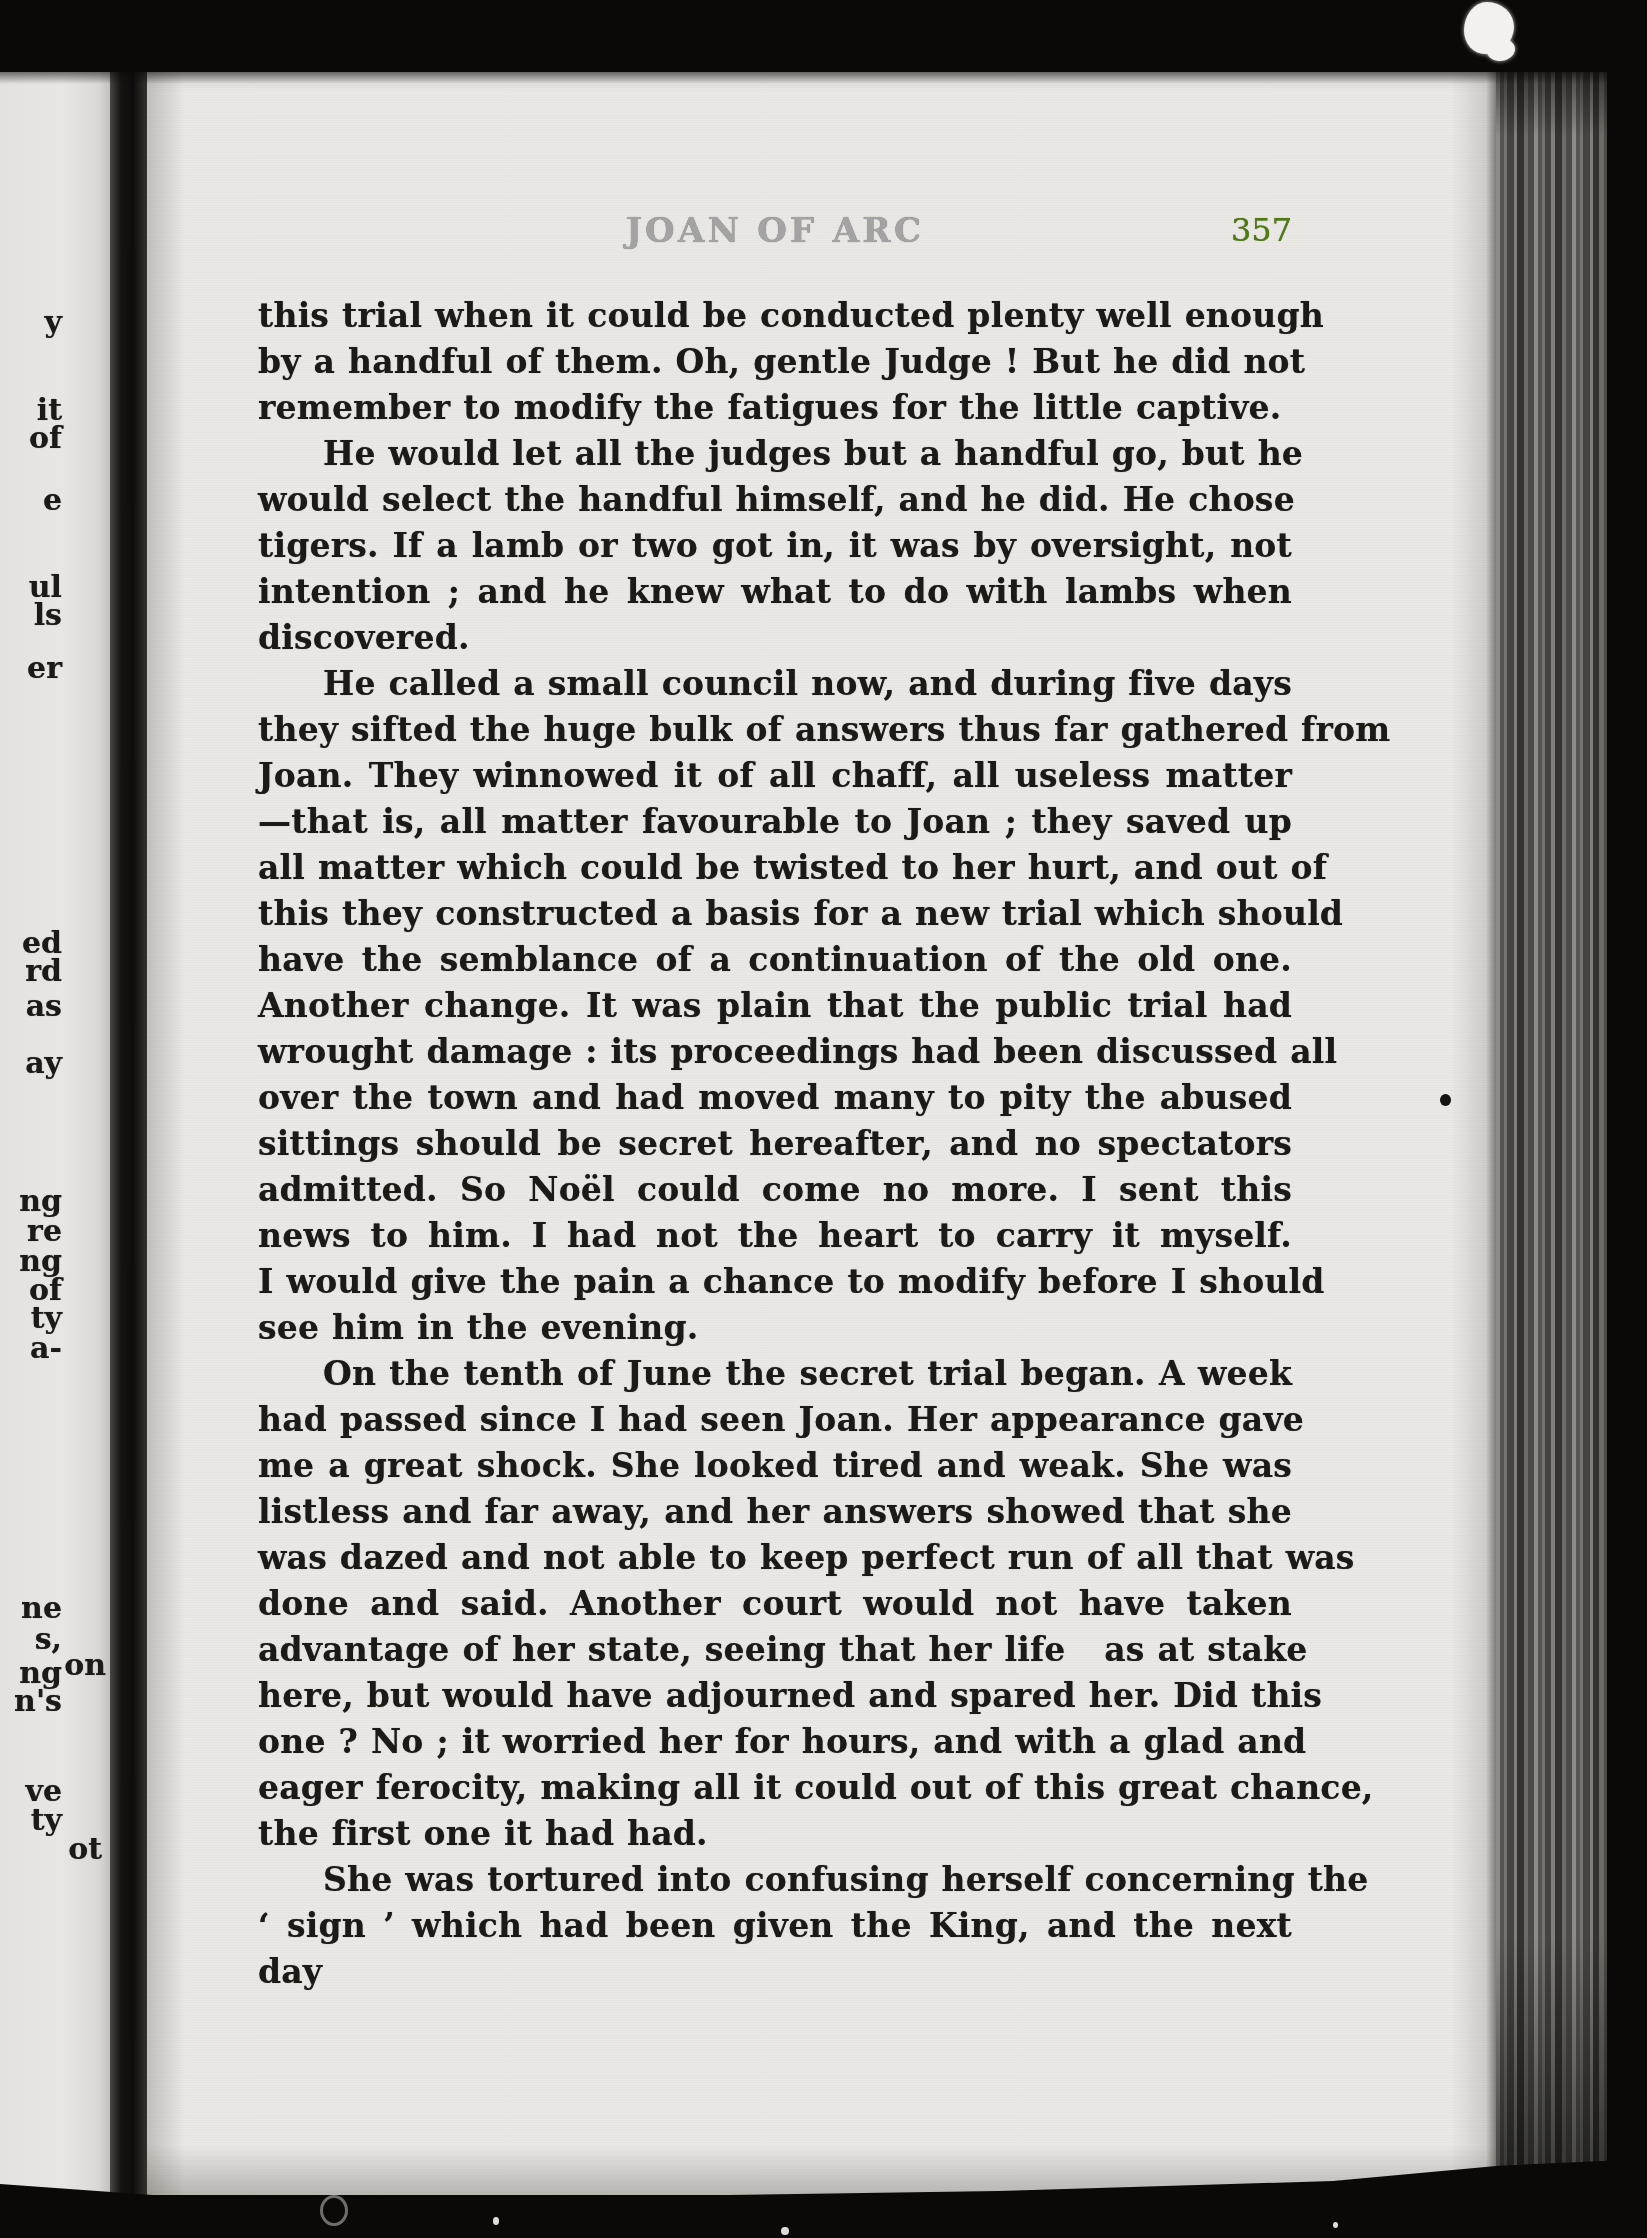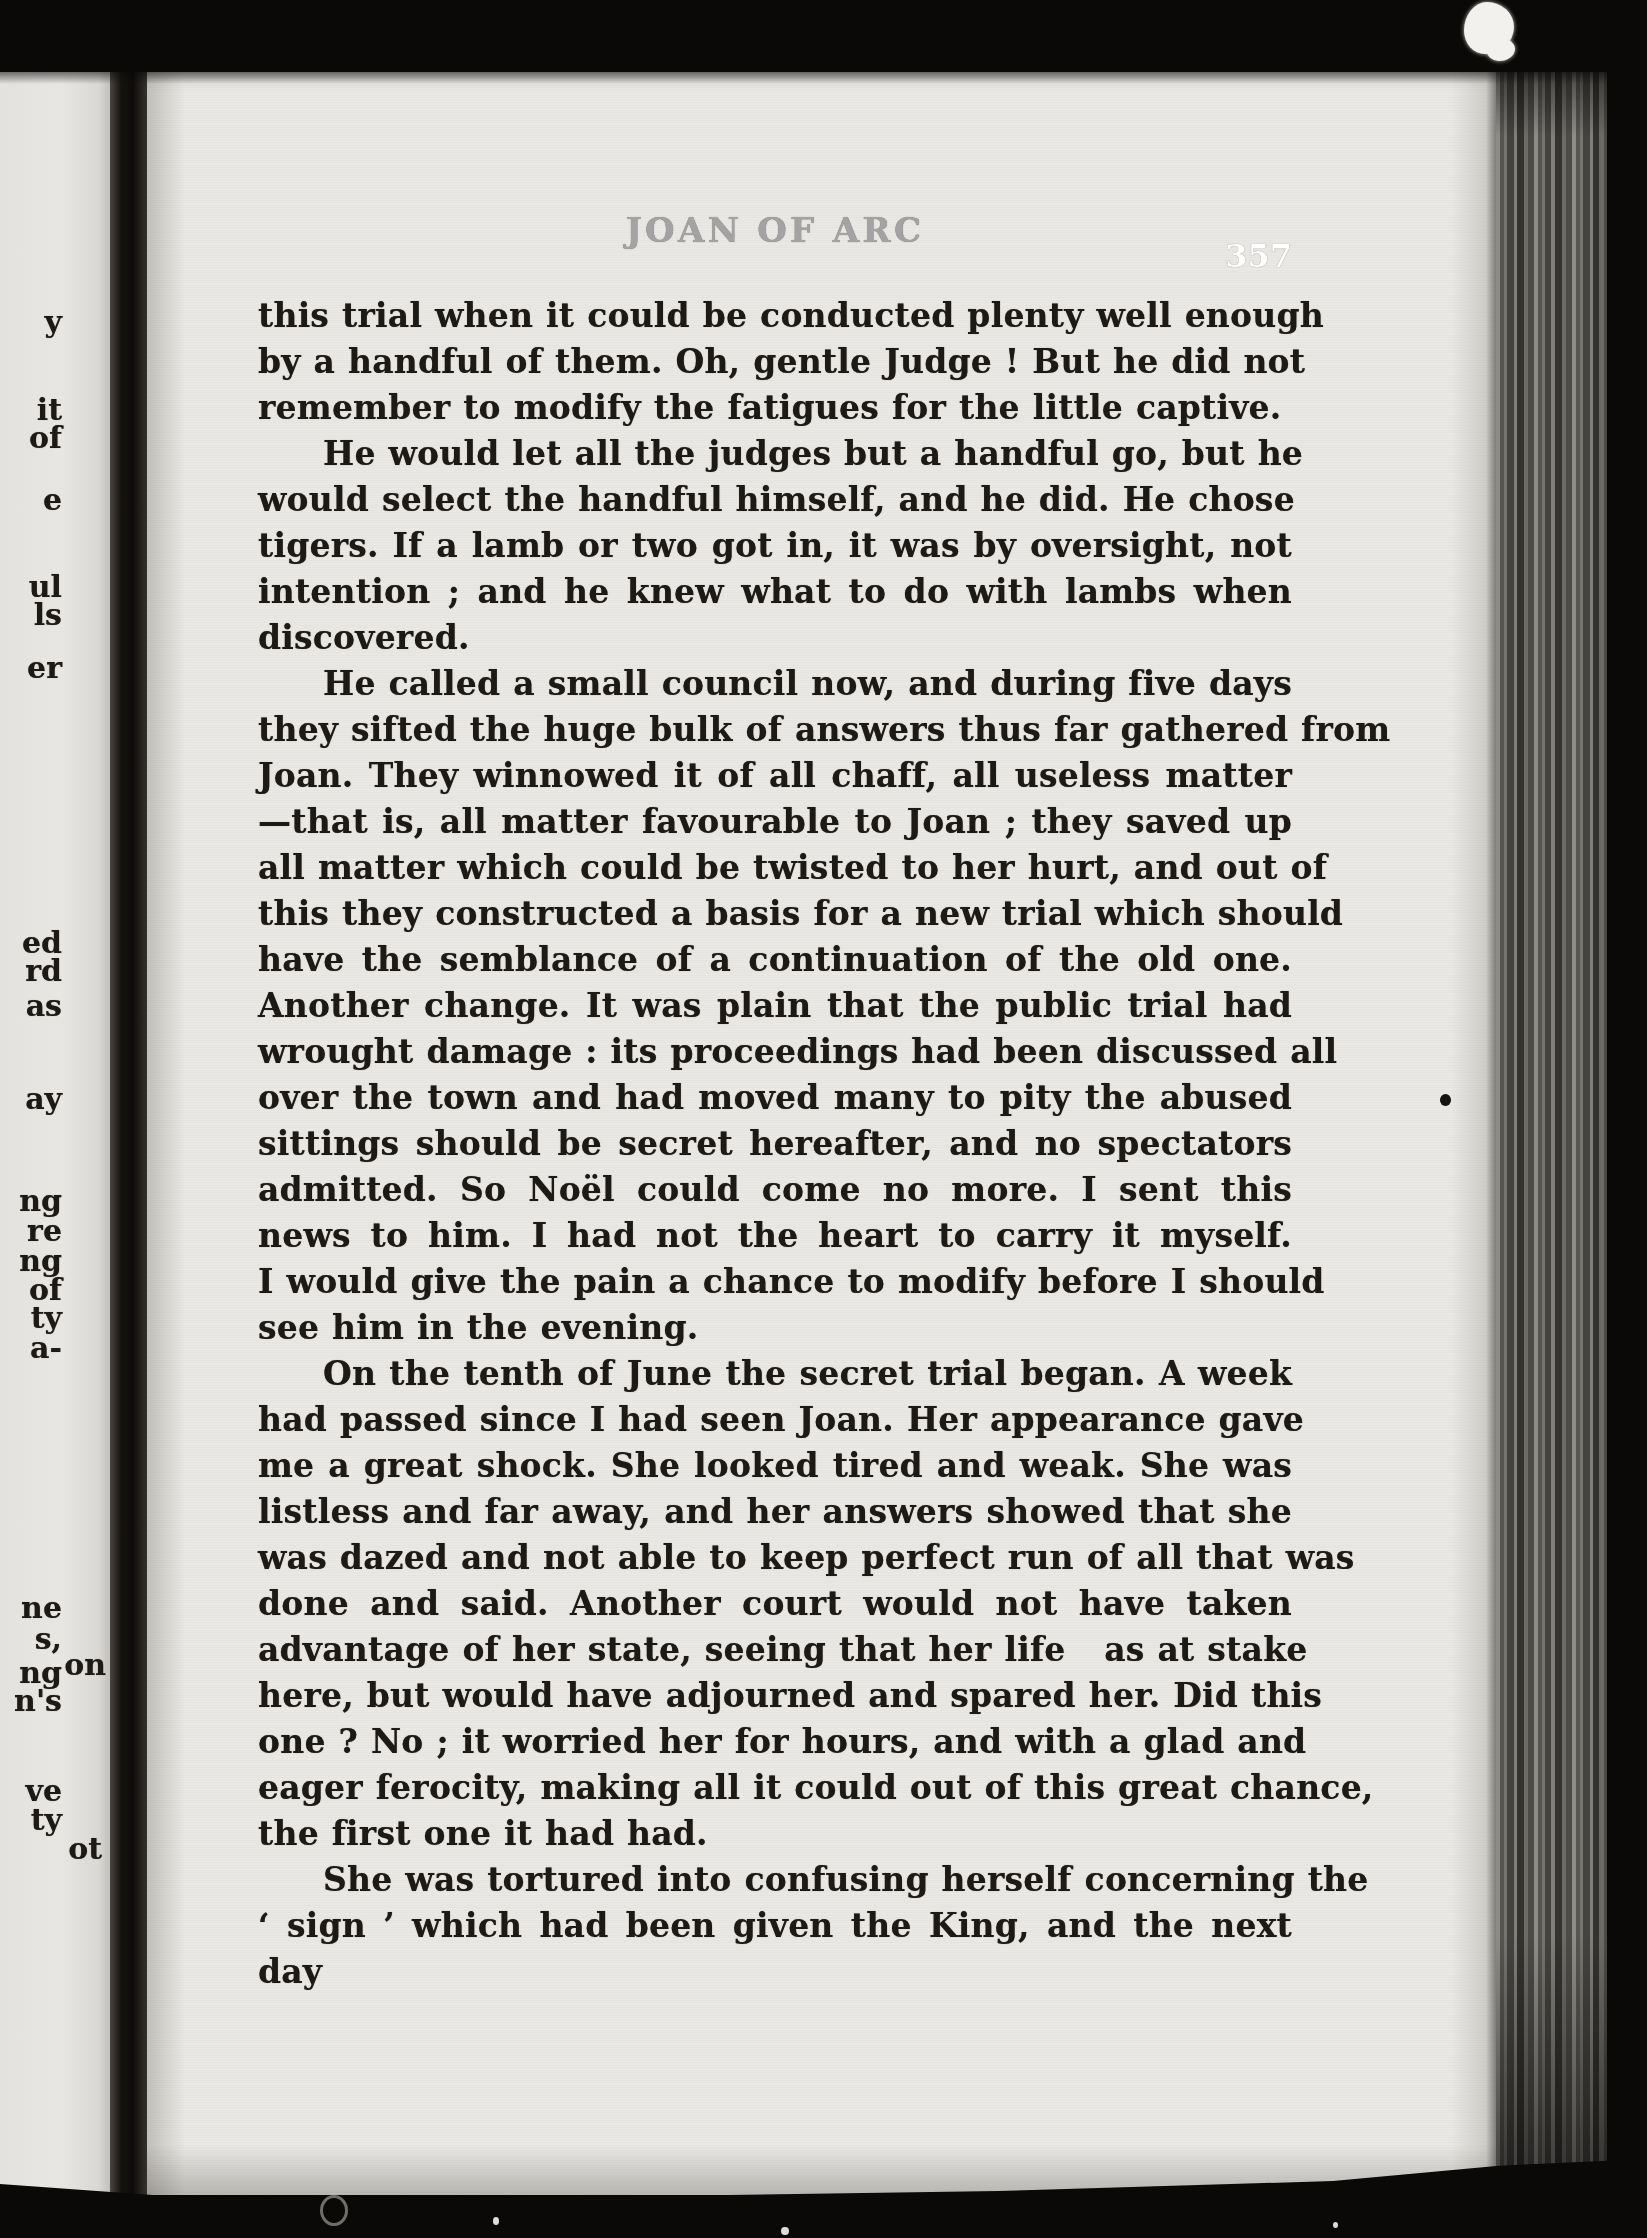--- a/index.html
+++ b/index.html
@@ -40,22 +40,22 @@
       repeating-linear-gradient(90deg,
         #8d8c88 0 4.2px,#565550 4.2px 7.5px,#75746f 7.5px 10.8px,#44433f 10.8px 17.5px,
         #807f7b 17.5px 21px,#34332f 21px 27.5px,#6c6b66 27.5px 32px,#4c4b47 32px 38px);}
   .stripes::before{content:"";position:absolute;left:-10px;top:0;width:10px;height:100%;
     background:linear-gradient(90deg,rgba(40,38,34,0),rgba(40,38,34,.45));}
   
   .header{position:absolute;left:258px;top:210px;width:1034px;height:43px;}
   .title{position:absolute;left:0;width:100%;text-align:center;
     font-size:34px;font-weight:700;letter-spacing:3.3px;color:#a3a3a3;
     text-shadow:0 0 0.8px rgba(25,20,15,.6);}
-  .pagenum{position:absolute;right:0;top:0.8px;font-size:32px;font-weight:700;color:#ffffff;
-    text-shadow:0 0 0.8px rgba(25,20,15,.6);margin-top:26px;}
+  .pagenum{position:absolute;right:0;top:0.8px;font-size:32px;font-weight:400;color:#4d7c0f;
+    text-shadow:0 0 0.8px rgba(25,20,15,.6);}
   
   .textblock{position:absolute;left:258px;top:293px;width:1034px;}
   .line{height:46px;line-height:46px;font-size:33px;font-weight:700;color:#1d1a16;
     text-align:justify;text-align-last:justify;letter-spacing:0.2px;word-spacing:1.2px;
     text-shadow:0 0 0.8px rgba(25,20,15,.55);white-space:nowrap;}
   .line.last{text-align-last:left;white-space:normal;}
   .line.indent{text-indent:65px;}
   
   .blob{position:absolute;background:#f2f1ee;border-radius:46% 54% 58% 42%/55% 48% 52% 45%;
     box-shadow:0 0 4.2px rgba(240,240,236,.8);}
@@ -73,21 +73,21 @@
       <span class="fragment" style="top: 235px;">y</span>
       <span class="fragment" style="top: 323px;">it</span>
       <span class="fragment" style="top: 351px;">of</span>
       <span class="fragment" style="top: 413px;">e</span>
       <span class="fragment" style="top: 500px;">ul</span>
       <span class="fragment" style="top: 528px;">ls</span>
       <span class="fragment" style="top: 581px;">er</span>
       <span class="fragment" style="top: 856px;">ed</span>
       <span class="fragment" style="top: 884px;">rd</span>
       <span class="fragment" style="top: 919px;">as</span>
-      <span class="fragment" style="top: 976px; margin-top: 36px;">ay</span>
+      <span class="fragment" style="top: 976px;">ay</span>
       <span class="fragment" style="top: 1114px;">ng</span>
       <span class="fragment" style="top: 1144px;">re</span>
       <span class="fragment" style="top: 1174px;">ng</span>
       <span class="fragment" style="top: 1203px;">of</span>
       <span class="fragment" style="top: 1231px;">ty</span>
       <span class="fragment" style="top: 1261px;">a-</span>
       <span class="fragment" style="top: 1521px;">ne</span>
       <span class="fragment" style="top: 1552px;">s,</span>
       <span class="fragment" style="top: 1586px;">ng</span>
       <span class="fragment" style="top: 1614px;">n's</span>

